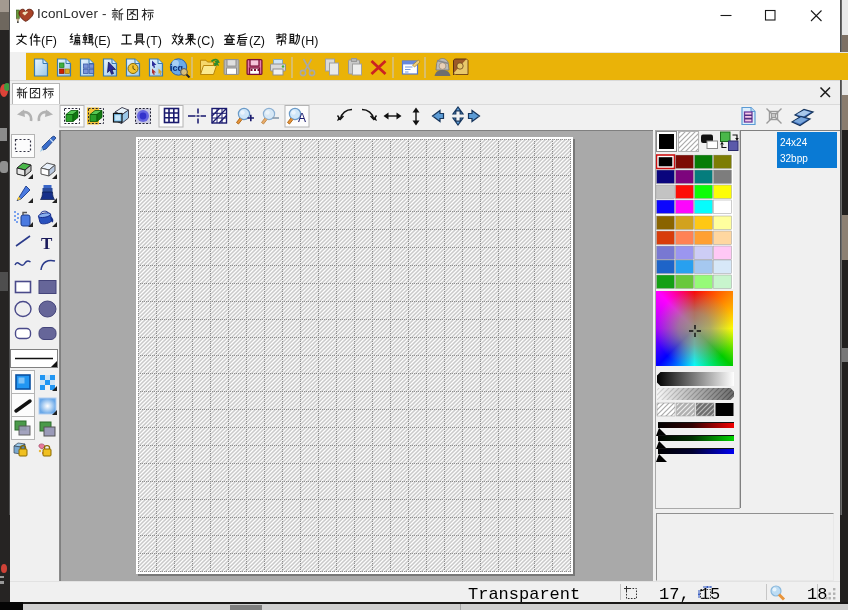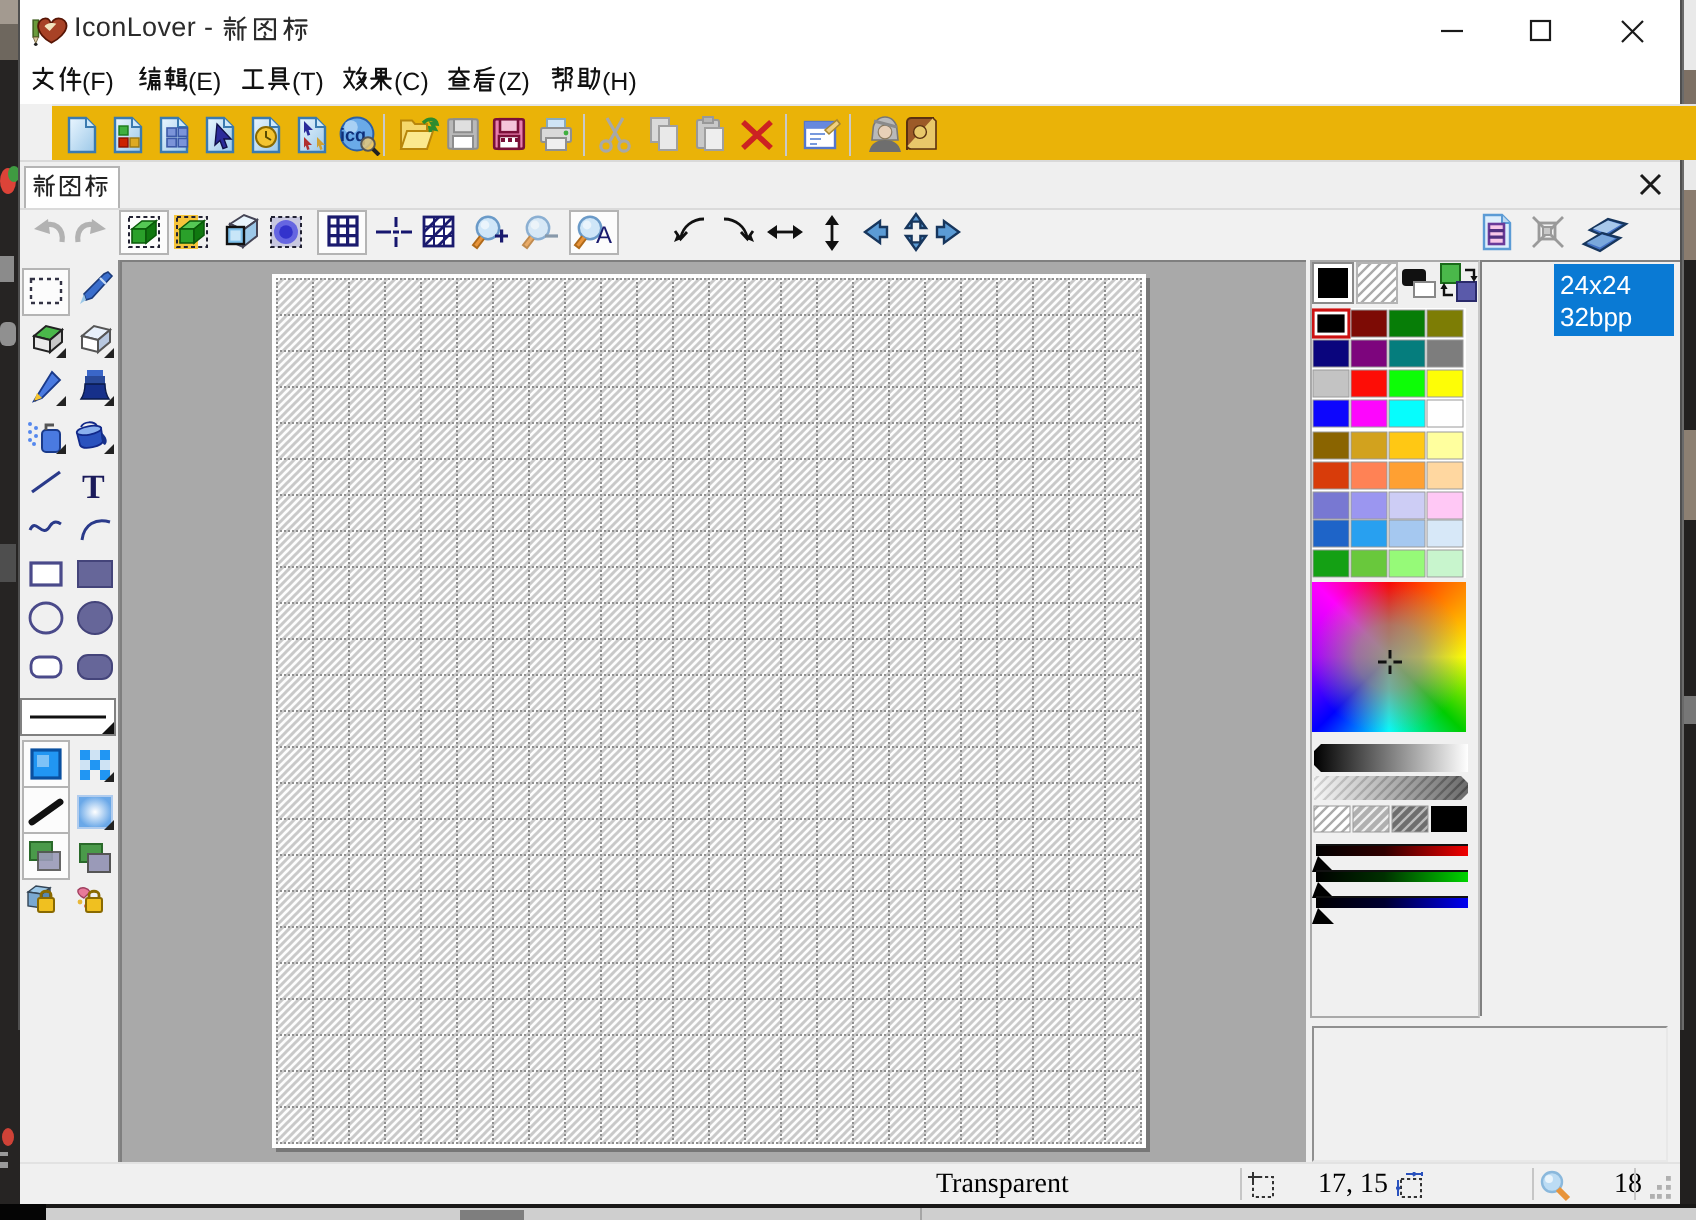--- a/index.html
+++ b/index.html
@@ -13,21 +13,21 @@
 #tab1{position:absolute;left:2px;top:2px;width:48px;height:22px;background:#fff;border:1px solid #b4b4b4;border-bottom:none}
 #toolbar2{position:absolute;left:0;top:104px;width:100%;height:26px;background:#f1f1f1;border-top:1px solid #dadada}
 #mainarea{position:absolute;left:0;top:130px;width:100%;height:451px}
 #leftpal{position:absolute;left:0;top:0;width:50px;height:451px;background:#f0f0f0}
 #workspace{position:absolute;left:50px;top:0;width:593px;height:451px;background:#a9a9a9;border-top:1px solid #7f7f7f;border-left:1px solid #7f7f7f}
 #canvas{position:absolute;left:126px;top:7px;width:437px;height:437px;background:#fff;box-shadow:2px 2px 0 #777}
 #rightcol{position:absolute;left:643px;top:0;width:187px;height:451px;background:#f0f0f0}
 #colorpanel{position:absolute;left:2px;top:0;width:85px;height:379px;background:#f0f0f0;border:1px solid #a9a9a9;border-right:1px solid #c8c8c8}
 #listpanel{position:absolute;left:87px;top:0;width:100px;height:378px;background:#f0f0f0;border-left:1px solid #808080;border-top:1px solid #808080}
 #previewpanel{position:absolute;left:3px;top:383px;width:178px;height:68px;background:#f0f0f0;border:1px solid #909090;border-bottom-color:#e8e8e8;border-right-color:#e8e8e8}
-#statusbar{position:absolute;left:0;top:581px;width:100%;height:21px;background:#f0f0f0;border-top:1px solid #e2e2e2;font-family:Liberation Serif, serif;font-size:14px;color:#000}
+#statusbar{position:absolute;left:0;top:581px;width:100%;height:21px;background:#f0f0f0;border-top:1px solid #e2e2e2;font-family:Liberation Mono, monospace;font-size:17px;color:#000}
 .vsep{position:absolute;top:2px;width:1px;height:16px;background:#c6c6c6}
 .cj{display:inline-block}
 svg{display:block}
 </style></head>
 <body>
 
 <svg width="0" height="0" style="position:absolute">
 <defs>
 <g id="stk" fill="none" stroke-linecap="round" stroke-linejoin="round"></g>
 <symbol id="z-wen" viewBox="0 0 16 16">
@@ -716,21 +716,21 @@
           <rect x="2" y="304" width="76" height="6" fill="url(#ggreen)"></rect>
             <rect x="2" y="304" width="76" height="1" fill="#111"></rect>
           <path d="M0 318 L3 310 L11 318 Z" fill="#000"></path>
           <rect x="2" y="317" width="76" height="6" fill="url(#gblue)"></rect>
             <rect x="2" y="317" width="76" height="1" fill="#111"></rect>
           <path d="M0 331 L3 323 L11 331 Z" fill="#000"></path>
         </svg>
       </div>
       <div id="listpanel">
         <div class="abs" style="left:36px;top:1px;width:60px;height:36px;background:#0a7ad4"></div>
-        <div class="abs" style="left:39px;top:4px;color:#fff;font-size:13px;line-height:16px">24x24<br>32bpp</div>
+        <div class="abs" style="left:39px;top:4px;color:#fff;font-size:10px;line-height:16px">24x24<br>32bpp</div>
       </div>
       <div id="previewpanel"></div>
     </div>
   </div>
   <div id="statusbar">
     <span class="abs" style="left:458px;top:3px">Transparent</span>
     <div class="vsep" style="left:610px"></div>
     <svg class="abs" style="left:614px;top:4px" width="14" height="14" viewBox="0 0 14 14">
       <rect x="2.5" y="2.5" width="10" height="10" fill="none" stroke="#333" stroke-width="1" stroke-dasharray="1.6 1.4"></rect>
       <path d="M0 2.5 H6 M2.5 0 V6" stroke="#333" stroke-width="1"></path>

